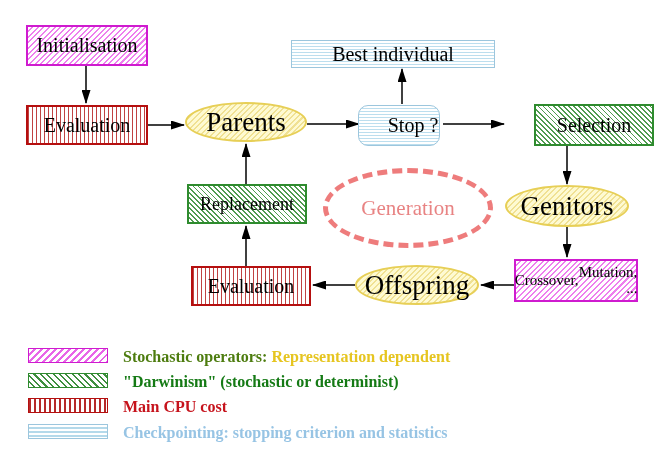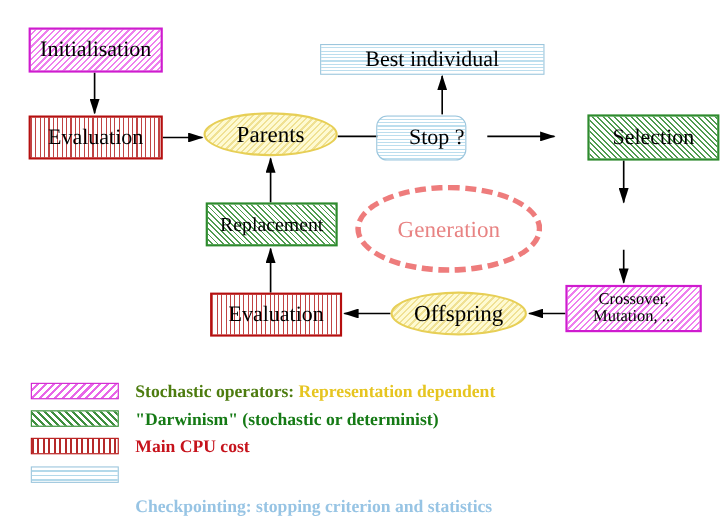--- a/index.html
+++ b/index.html
@@ -27,21 +27,21 @@
   .stripe-cyan{
     border:1px solid #9cc6dd;
     background:repeating-linear-gradient(180deg,#ffffff 0 2px,#bcdeee 2px 3px);
   }
   .ellipse-yellow{
     border:2px solid #e7cf56;border-radius:50%;
     background:repeating-linear-gradient(135deg,#fefad2 0 2.5px,#f0e193 2.5px 4px);
   }
   .rounded{border-radius:10px;}
   .fs20{font-size:20px;}
-  .fs21{font-size:21px;}
+  .fs21{font-size:27px;}
   .fs18{font-size:18px;}
   .fs15{font-size:15px;}
   #generation{
     position:absolute;left:323px;top:168px;width:170px;height:80px;
     border:5px dashed #ee7c7c;border-radius:50%;box-sizing:border-box;
     display:flex;align-items:center;justify-content:center;
     color:#e88383;font-size:21px;
   }
   #arrows{position:absolute;left:0;top:0;pointer-events:none;}
   
@@ -95,30 +95,33 @@
   </div>
 
   <div class="node ellipse-yellow fs21" style="left:185px;top:102px;width:122px;height:40px;">
     <span>Parents</span>
   </div>
 
   <div class="node stripe-cyan fs20" style="left:291px;top:40px;width:204px;height:28px;">
     <span>Best individual</span>
   </div>
 
-  <div class="node stripe-cyan rounded fs20" style="left:342px;top:105px;width:82px;height:41px;padding-left:28px;">
+  <div class="node stripe-cyan rounded fs20" style="left:358px;top:105px;width:82px;height:41px;padding-left:28px;">
     <span>Stop ?</span>
   </div>
 
   <div class="node hatch-green fs20" style="left:506px;top:104px;width:120px;height:42px;margin-left:28px;">
     <span>Selection</span>
   </div>
 
+  <div class="node ellipse-yellow fs21" style="left:505px;top:185px;width:124px;height:42px;">
+    <span>Genitors</span>
+  </div>
 
-  <div class="node hatch-magenta fs15" style="left:514px;top:259px;width:124px;height:43px;flex-direction:column;">
+  <div class="node hatch-magenta fs15" style="left:514px;top:259px;width:124px;height:43px;flex-direction:row;">
     <span>Crossover,</span>
     <span>Mutation, ...</span>
   </div>
 
   <div class="node ellipse-yellow fs21" style="left:355px;top:265px;width:124px;height:40px;">
     <span>Offspring</span>
   </div>
 
   <div class="node stripe-red fs20" style="left:191px;top:266px;width:120px;height:40px;">
     <span>Evaluation</span>
@@ -142,17 +145,17 @@
   <div class="legend-text" style="top:373px;">
     <span class="c-green">"Darwinism" (stochastic or determinist)</span>
   </div>
 
   <div class="swatch sw-red" style="top:398px;"></div>
   <div class="legend-text" style="top:398px;">
     <span class="c-red">Main CPU cost</span>
   </div>
 
   <div class="swatch sw-cyan" style="top:424px;"></div>
-  <div class="legend-text" style="top:424px;margin-top:28px;">
+  <div class="legend-text" style="top:424px;">
     <span class="c-cyan">Checkpointing: stopping criterion and statistics</span>
   </div>
 
 </div>
 
 </body></html>

